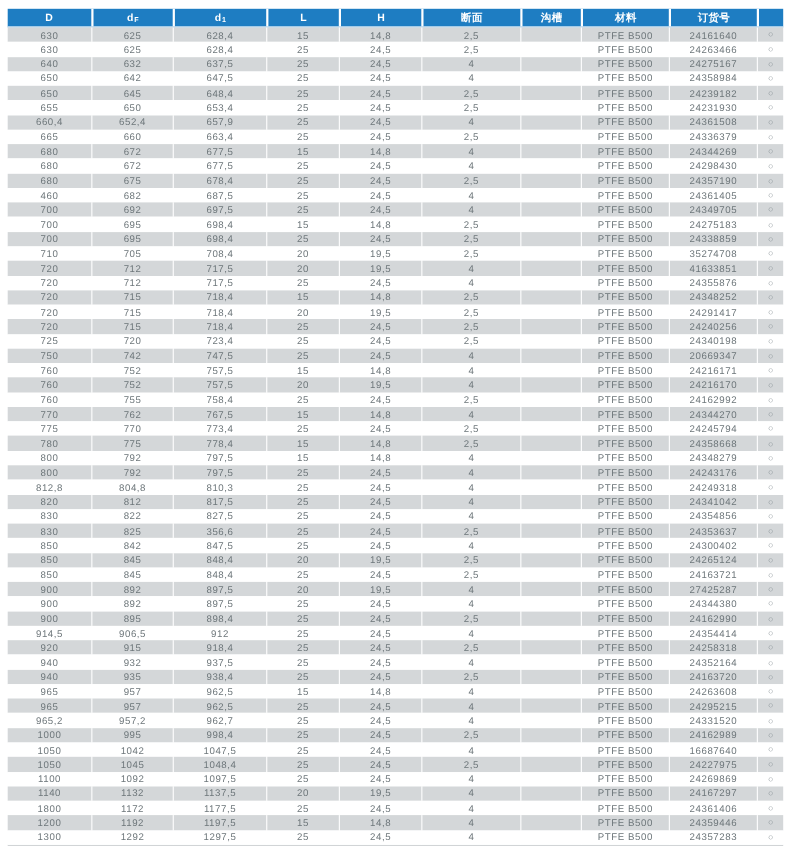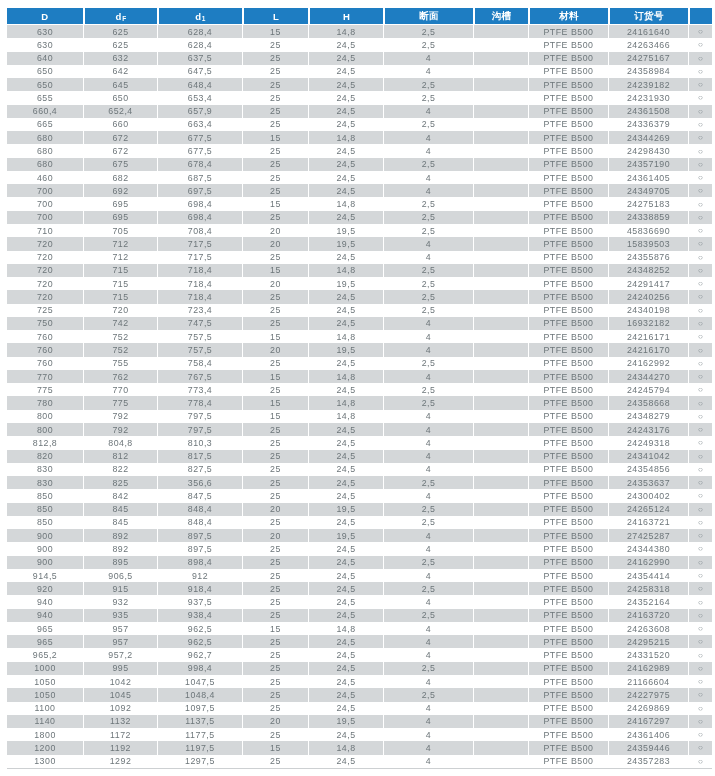--- a/index.html
+++ b/index.html
@@ -282,33 +282,33 @@
       </div>
       <div class="grid-row row">
         <div class="cell">710</div>
         <div class="cell">705</div>
         <div class="cell">708,4</div>
         <div class="cell">20</div>
         <div class="cell">19,5</div>
         <div class="cell">2,5</div>
         <div class="cell"></div>
         <div class="cell">PTFE B500</div>
-        <div class="cell">45836690</div>
+        <div class="cell">35274708</div>
         <div class="cell circle">○</div>
       </div>
       <div class="grid-row row alt">
         <div class="cell">720</div>
         <div class="cell">712</div>
         <div class="cell">717,5</div>
         <div class="cell">20</div>
         <div class="cell">19,5</div>
         <div class="cell">4</div>
         <div class="cell"></div>
         <div class="cell">PTFE B500</div>
-        <div class="cell">15839503</div>
+        <div class="cell">41633851</div>
         <div class="cell circle">○</div>
       </div>
       <div class="grid-row row">
         <div class="cell">720</div>
         <div class="cell">712</div>
         <div class="cell">717,5</div>
         <div class="cell">25</div>
         <div class="cell">24,5</div>
         <div class="cell">4</div>
         <div class="cell"></div>
@@ -366,21 +366,21 @@
       </div>
       <div class="grid-row row alt">
         <div class="cell">750</div>
         <div class="cell">742</div>
         <div class="cell">747,5</div>
         <div class="cell">25</div>
         <div class="cell">24,5</div>
         <div class="cell">4</div>
         <div class="cell"></div>
         <div class="cell">PTFE B500</div>
-        <div class="cell">16932182</div>
+        <div class="cell">20669347</div>
         <div class="cell circle">○</div>
       </div>
       <div class="grid-row row">
         <div class="cell">760</div>
         <div class="cell">752</div>
         <div class="cell">757,5</div>
         <div class="cell">15</div>
         <div class="cell">14,8</div>
         <div class="cell">4</div>
         <div class="cell"></div>
@@ -690,21 +690,21 @@
       </div>
       <div class="grid-row row">
         <div class="cell">1050</div>
         <div class="cell">1042</div>
         <div class="cell">1047,5</div>
         <div class="cell">25</div>
         <div class="cell">24,5</div>
         <div class="cell">4</div>
         <div class="cell"></div>
         <div class="cell">PTFE B500</div>
-        <div class="cell">21166604</div>
+        <div class="cell">16687640</div>
         <div class="cell circle">○</div>
       </div>
       <div class="grid-row row alt">
         <div class="cell">1050</div>
         <div class="cell">1045</div>
         <div class="cell">1048,4</div>
         <div class="cell">25</div>
         <div class="cell">24,5</div>
         <div class="cell">2,5</div>
         <div class="cell"></div>

